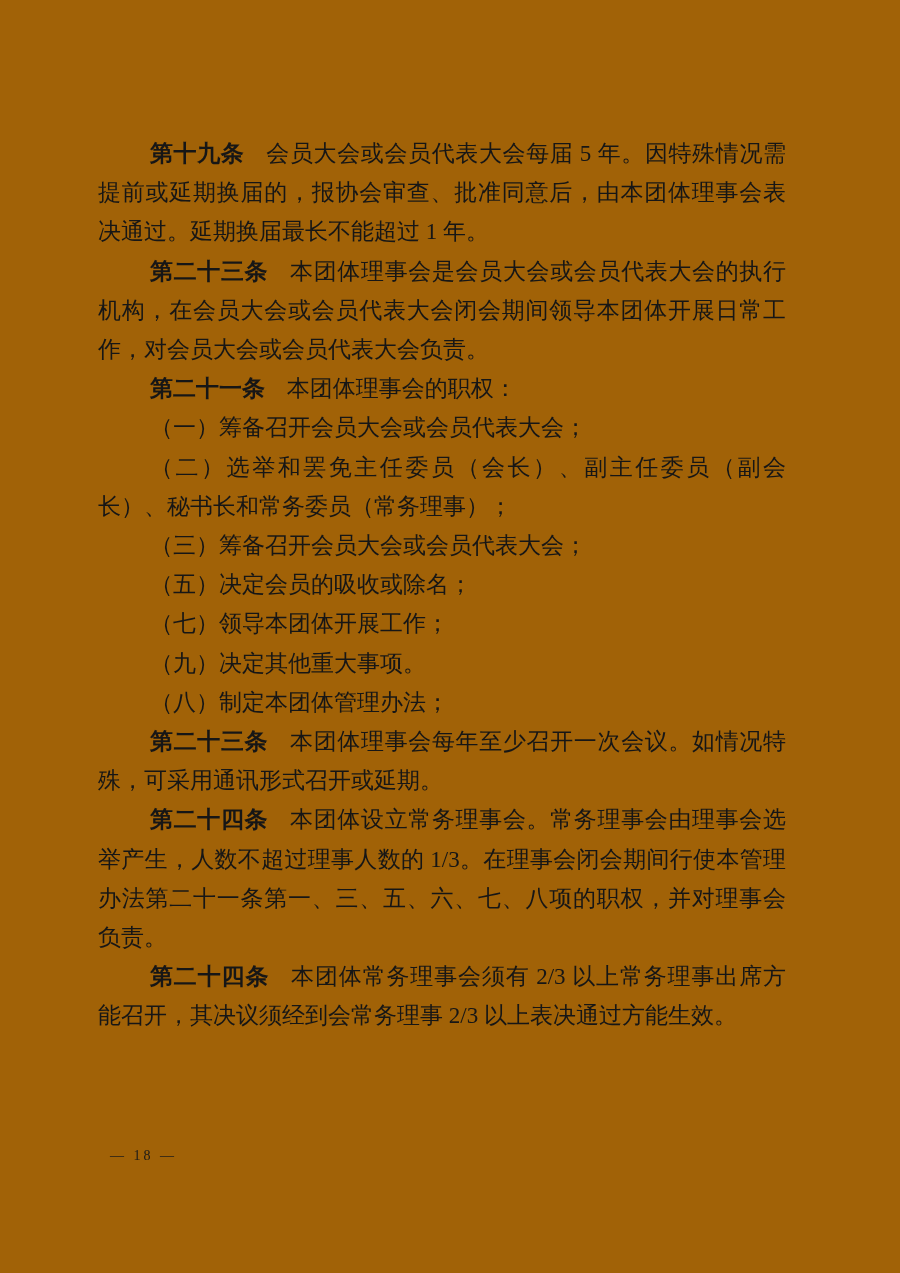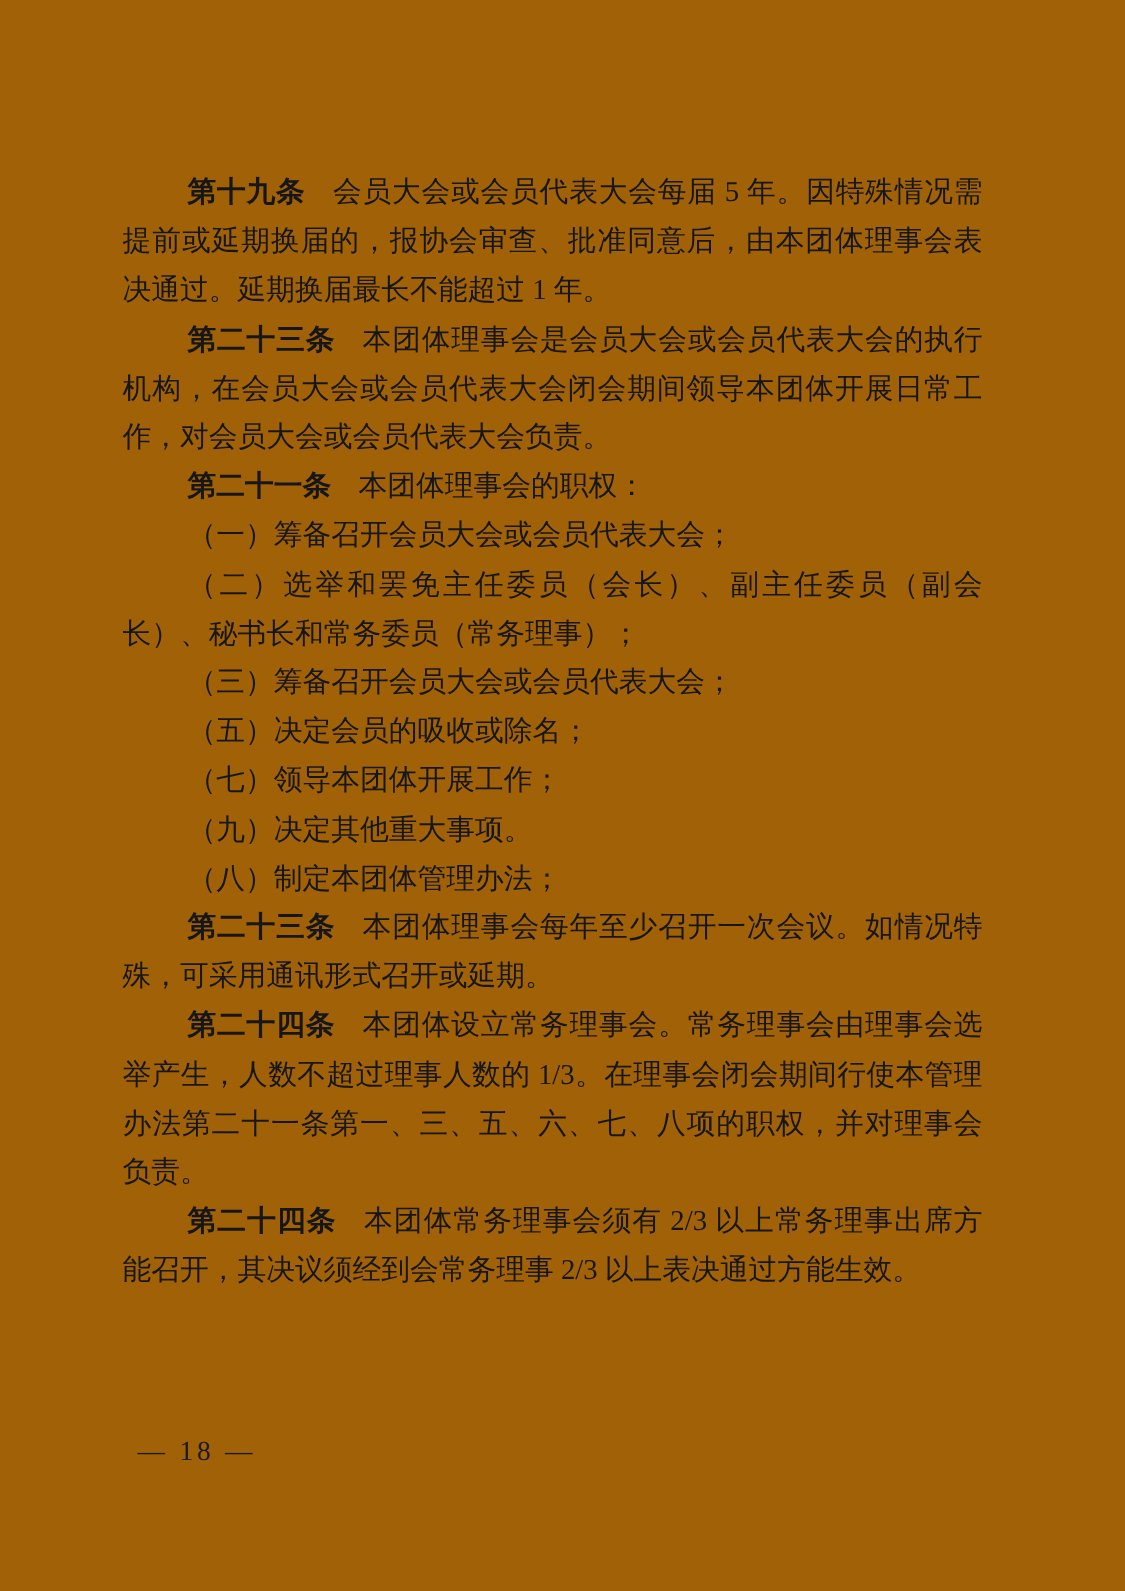--- a/index.html
+++ b/index.html
@@ -31,21 +31,21 @@
     text-indent: 52px;
   }
   .art {
     font-weight: bold;
     margin-right: 0.95em;
   }
   .footer {
     position: absolute;
     left: 110px;
     top: 1148px;
-    font-size: 22px;
+    font-size: 14px;
     letter-spacing: 3px;
     color: #1a1a1a;
   }
 </style>
 </head>
 <body>
 
 <div class="page">
   <div class="content" id="paragraph-host">
   <p class="para"><b class="art">第十九条</b><span class="txt">会员大会或会员代表大会每届 5 年。因特殊情况需提前或延期换届的，报协会审查、批准同意后，由本团体理事会表决通过。延期换届最长不能超过 1 年。</span></p>

